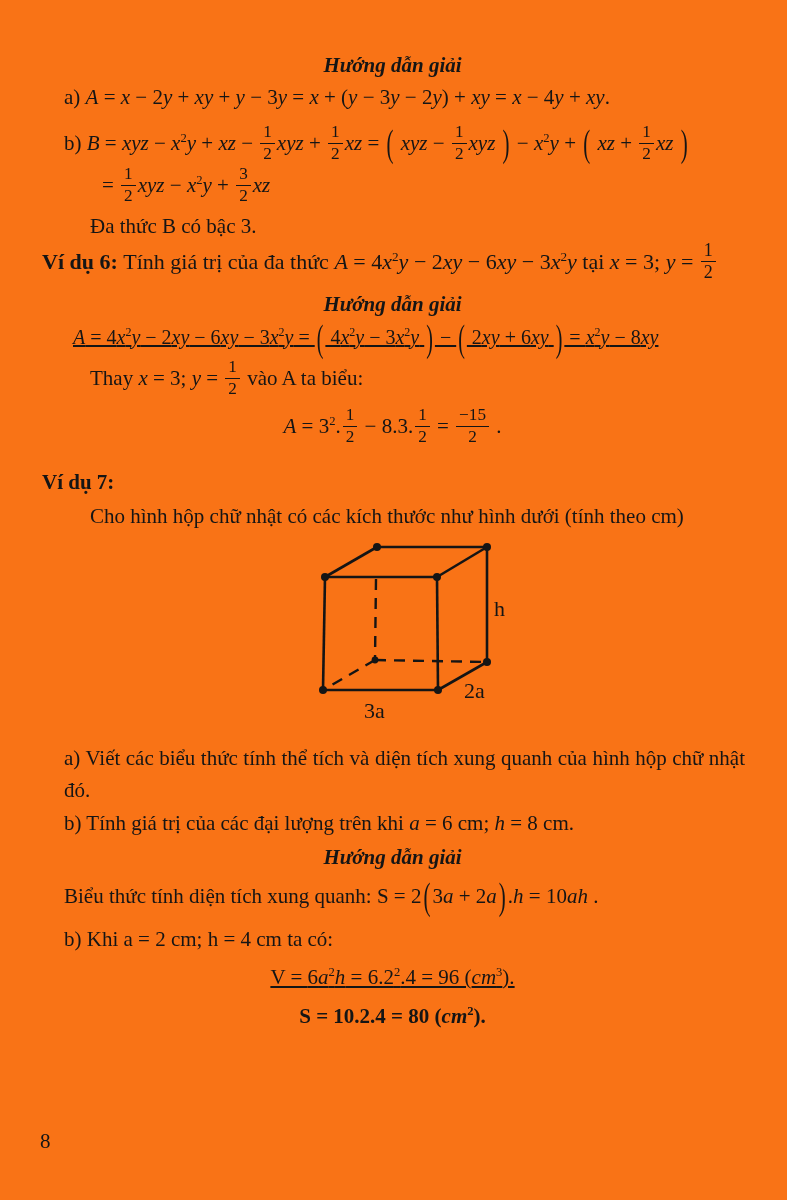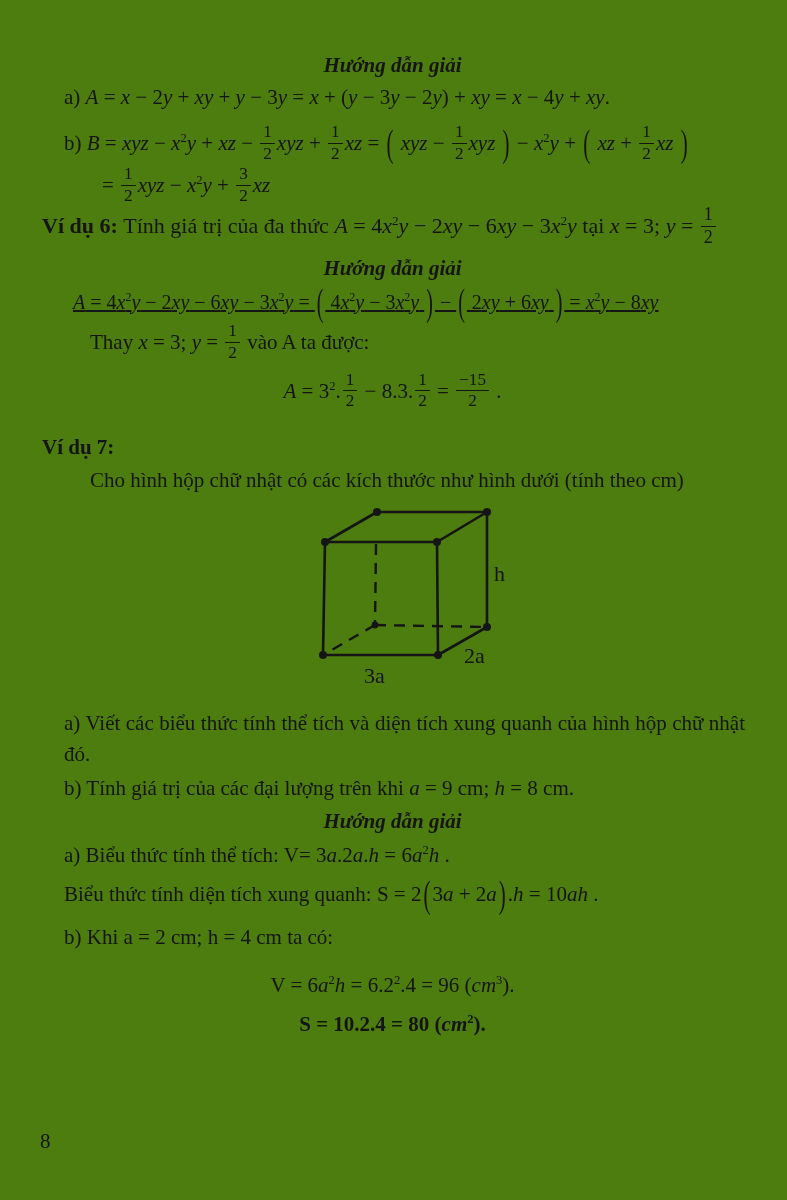--- a/index.html
+++ b/index.html
@@ -1,19 +1,19 @@
 <!DOCTYPE html>
 <html><head>
 <meta charset="utf-8">
 <style>
   html,body{margin:0;padding:0;background:#ffffff;}
   .page{
     position:relative;
     width:787px;height:1200px;
-    background:#4d7c0f;
+    background:#f97316;
     overflow:hidden;
     font-family:"Liberation Serif","DejaVu Serif",serif;
     color:#151515;
     font-size:21px;
     line-height:1.5;
   }
   .content{padding:50px 42px 0 40px;}
   .block{margin:0;}
   
   .k-heading{text-align:center;font-weight:700;font-style:italic;margin-top:10px;}
@@ -37,21 +37,21 @@
   [data-name="ex6-substitute"]{margin-top:6px;}
   [data-name="ex6-result"]{margin-top:8px;}
   [data-name="example-7"]{margin-top:19px;}
   [data-name="ex7-statement"]{margin-top:2px;}
   [data-name="ex7-qa"]{margin-top:8px;}
   [data-name="ex7-qb"]{margin-top:2px;}
   [data-name="heading-hdg-3"]{margin-top:2px;}
   [data-name="ex7-sol-volume"]{margin-top:2px;}
   [data-name="ex7-sol-area"]{margin-top:8px;}
   [data-name="ex7-sol-b"]{margin-top:10px;}
-  [data-name="ex7-volume-value"]{margin-top:16px;}
+  [data-name="ex7-volume-value"]{margin-top:6px;text-decoration:underline;}
   [data-name="ex7-area-value"]{margin-top:8px;font-weight:bold;}
   
   .seg-bold{font-weight:700;}
   .seg-math i{font-style:italic;}
   sup{font-size:0.6em;line-height:0;}
   .frac{
     display:inline-block;vertical-align:middle;text-align:center;
     line-height:1.08;font-size:0.82em;font-style:normal;
     margin:0 2px;transform:translateY(-2px);
   }
@@ -73,24 +73,25 @@
 </style>
 </head>
 <body>
 
 <div class="page" data-name="textbook-page">
   <div class="content" data-name="page-content">
       <p class="block k-heading" data-name="heading-hdg-1"><span class="seg-text" data-name="text-run">Hướng dẫn giải</span></p>
       <p class="block k-item nowrap" data-name="sol-a-line"><span class="seg-text" data-name="text-run">a)  </span><span class="seg-math" data-name="math-expression"><i>A</i> = <i>x</i> − 2<i>y</i> +  <i>xy</i> + <i>y</i> − 3<i>y</i> = <i>x</i> + (<i>y</i> − 3<i>y</i> − 2<i>y</i>) + <i>xy</i> = <i>x</i> − 4<i>y</i> +  <i>xy</i>.</span></p>
       <p class="block k-item nowrap" data-name="sol-b-line"><span class="seg-text" data-name="text-run">b)  </span><span class="seg-math" data-name="math-expression"><i>B</i> =  <i>xyz</i> − <i>x</i><sup>2</sup><i>y</i> + <i>xz</i> − <span class="frac" data-name="fraction"><span class="fn">1</span><span class="fd">2</span></span><i>xyz</i> + <span class="frac" data-name="fraction"><span class="fn">1</span><span class="fd">2</span></span><i>xz</i> = <span class="bigp" data-name="big-paren-open">(</span> <i>xyz</i> − <span class="frac" data-name="fraction"><span class="fn">1</span><span class="fd">2</span></span><i>xyz</i> <span class="bigp" data-name="big-paren-close">)</span> − <i>x</i><sup>2</sup><i>y</i> + <span class="bigp" data-name="big-paren-open">(</span> <i>xz</i> + <span class="frac" data-name="fraction"><span class="fn">1</span><span class="fd">2</span></span><i>xz</i> <span class="bigp" data-name="big-paren-close">)</span></span></p>
       <p class="block k-cont nowrap" data-name="sol-b-line2"><span class="seg-math" data-name="math-expression">= <span class="frac" data-name="fraction"><span class="fn">1</span><span class="fd">2</span></span><i>xyz</i> −  <i>x</i><sup>2</sup><i>y</i> + <span class="frac" data-name="fraction"><span class="fn">3</span><span class="fd">2</span></span><i>xz</i></span></p>
+      <p class="block k-indented" data-name="sol-b-degree"><span class="seg-text" data-name="text-run">Đa thức B có bậc 3.</span></p>
       <p class="block k-example nowrap" data-name="example-6"><span class="seg-bold" data-name="bold-label">Ví dụ 6: </span><span class="seg-text" data-name="text-run">Tính giá trị của đa thức </span><span class="seg-math" data-name="math-expression"><i>A</i> = 4<i>x</i><sup>2</sup><i>y</i> − 2<i>xy</i> − 6<i>xy</i> − 3<i>x</i><sup>2</sup><i>y</i></span><span class="seg-text" data-name="text-run"> tại </span><span class="seg-math" data-name="math-expression"><i>x</i> = 3; <i>y</i> = <span class="frac" data-name="fraction"><span class="fn">1</span><span class="fd">2</span></span></span></p>
       <p class="block k-heading" data-name="heading-hdg-2"><span class="seg-text" data-name="text-run">Hướng dẫn giải</span></p>
       <p class="block k-mathline nowrap" data-name="ex6-transform"><span class="seg-math" data-name="math-expression"><i>A</i>  = 4<i>x</i><sup>2</sup><i>y</i> − 2<i>xy</i> − 6<i>xy</i> − 3<i>x</i><sup>2</sup><i>y</i> = <span class="bigp" data-name="big-paren-open">(</span> 4<i>x</i><sup>2</sup><i>y</i> − 3<i>x</i><sup>2</sup><i>y</i> <span class="bigp" data-name="big-paren-close">)</span> − <span class="bigp" data-name="big-paren-open">(</span> 2<i>xy</i> + 6<i>xy</i> <span class="bigp" data-name="big-paren-close">)</span> = <i>x</i><sup>2</sup><i>y</i> − 8<i>xy</i></span></p>
-      <p class="block k-indented" data-name="ex6-substitute"><span class="seg-text" data-name="text-run">Thay </span><span class="seg-math" data-name="math-expression"><i>x</i> = 3; <i>y</i> = <span class="frac" data-name="fraction"><span class="fn">1</span><span class="fd">2</span></span></span><span class="seg-text" data-name="text-run"> vào A ta được:</span></p>
+      <p class="block k-indented" data-name="ex6-substitute"><span class="seg-text" data-name="text-run">Thay </span><span class="seg-math" data-name="math-expression"><i>x</i> = 3; <i>y</i> = <span class="frac" data-name="fraction"><span class="fn">1</span><span class="fd">2</span></span></span><span class="seg-text" data-name="text-run"> vào A ta biểu:</span></p>
       <p class="block k-center" data-name="ex6-result"><span class="seg-math" data-name="math-expression"><i>A</i> = 3<sup>2</sup>.<span class="frac" data-name="fraction"><span class="fn">1</span><span class="fd">2</span></span> − 8.3.<span class="frac" data-name="fraction"><span class="fn">1</span><span class="fd">2</span></span> = <span class="frac" data-name="fraction"><span class="fn">−15</span><span class="fd">2</span></span> .</span></p>
       <p class="block k-example" data-name="example-7"><span class="seg-bold" data-name="bold-label">Ví dụ 7:</span></p>
       <p class="block k-indented" data-name="ex7-statement"><span class="seg-text" data-name="text-run">Cho hình hộp chữ nhật có các kích thước như hình dưới (tính theo cm)</span></p>
       <div class="fig-holder" id="figure-holder" data-name="box-figure" style="display: block;">
     <svg viewBox="0 0 245 195" width="245" height="195" data-name="cuboid-figure">
       <g stroke="#151515" stroke-width="2.6" fill="none" data-name="cuboid-solid-edges">
 
         <line x1="23" y1="150" x2="138" y2="150"></line>
         <line x1="25" y1="37" x2="23" y2="150"></line>
         <line x1="137" y1="37" x2="138" y2="150"></line>
@@ -117,23 +118,22 @@
         <circle cx="137" cy="37" r="4"></circle>
         <circle cx="77" cy="7" r="4"></circle>
         <circle cx="187" cy="7" r="4"></circle>
       </g>
       <text class="fig-label" x="194" y="76" data-name="figure-label-height">h</text>
       <text class="fig-label" x="164" y="158" data-name="figure-label-depth">2a</text>
       <text class="fig-label" x="64" y="178" data-name="figure-label-width">3a</text>
     </svg>
   </div>
       <p class="block k-item" data-name="ex7-qa"><span class="seg-text" data-name="text-run">a) Viết các biểu thức tính thể tích và diện tích xung quanh của hình hộp chữ nhật đó.</span></p>
-      <p class="block k-item" data-name="ex7-qb"><span class="seg-text" data-name="text-run">b) Tính giá trị của các đại lượng trên khi </span><span class="seg-math" data-name="math-expression"><i>a</i></span><span class="seg-text" data-name="text-run"> = 9 cm; </span><span class="seg-math" data-name="math-expression"><i>h</i></span><span class="seg-text" data-name="text-run"> = 8 cm.</span></p>
+      <p class="block k-item" data-name="ex7-qb"><span class="seg-text" data-name="text-run">b) Tính giá trị của các đại lượng trên khi </span><span class="seg-math" data-name="math-expression"><i>a</i></span><span class="seg-text" data-name="text-run"> = 6 cm; </span><span class="seg-math" data-name="math-expression"><i>h</i></span><span class="seg-text" data-name="text-run"> = 8 cm.</span></p>
       <p class="block k-heading" data-name="heading-hdg-3"><span class="seg-text" data-name="text-run">Hướng dẫn giải</span></p>
-      <p class="block k-item" data-name="ex7-sol-volume"><span class="seg-text" data-name="text-run">a) Biểu thức tính thể tích: V= </span><span class="seg-math" data-name="math-expression">3<i>a</i>.2<i>a</i>.<i>h</i> = 6<i>a</i><sup>2</sup><i>h</i></span><span class="seg-text" data-name="text-run"> .</span></p>
       <p class="block k-item" data-name="ex7-sol-area"><span class="seg-text" data-name="text-run">Biểu thức tính diện tích xung quanh: S = </span><span class="seg-math" data-name="math-expression">2<span class="bigp" data-name="big-paren-open">(</span>3<i>a</i> + 2<i>a</i><span class="bigp" data-name="big-paren-close">)</span>.<i>h</i> = 10<i>ah</i></span><span class="seg-text" data-name="text-run"> .</span></p>
       <p class="block k-item" data-name="ex7-sol-b"><span class="seg-text" data-name="text-run">b) Khi a = 2 cm; h = 4 cm ta có:</span></p>
       <p class="block k-center" data-name="ex7-volume-value"><span class="seg-text" data-name="text-run">V = </span><span class="seg-math" data-name="math-expression">6<i>a</i><sup>2</sup><i>h</i> = 6.2<sup>2</sup>.4 = 96 (<i>cm</i><sup>3</sup>).</span></p>
       <p class="block k-center" data-name="ex7-area-value"><span class="seg-text" data-name="text-run">S = 10.2.4 = 80 (</span><span class="seg-math" data-name="math-expression"><i>cm</i><sup>2</sup></span><span class="seg-text" data-name="text-run">).</span></p>
     </div>
 
   <div class="page-number" data-name="page-number">8</div>
 </div>
 
 </body></html>

